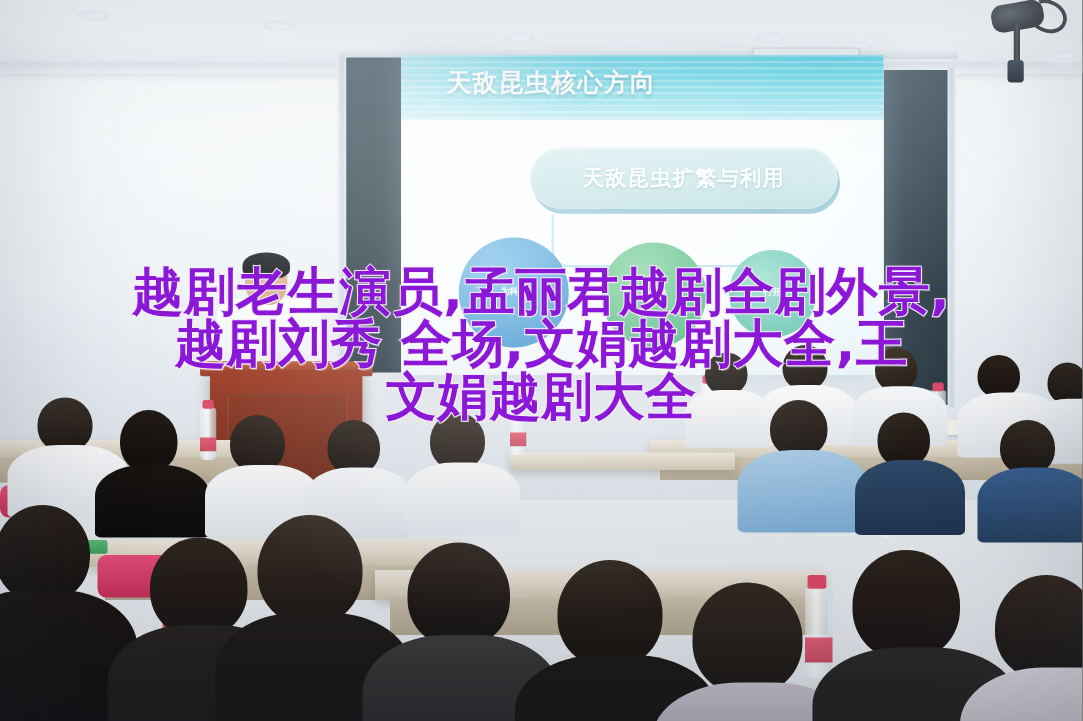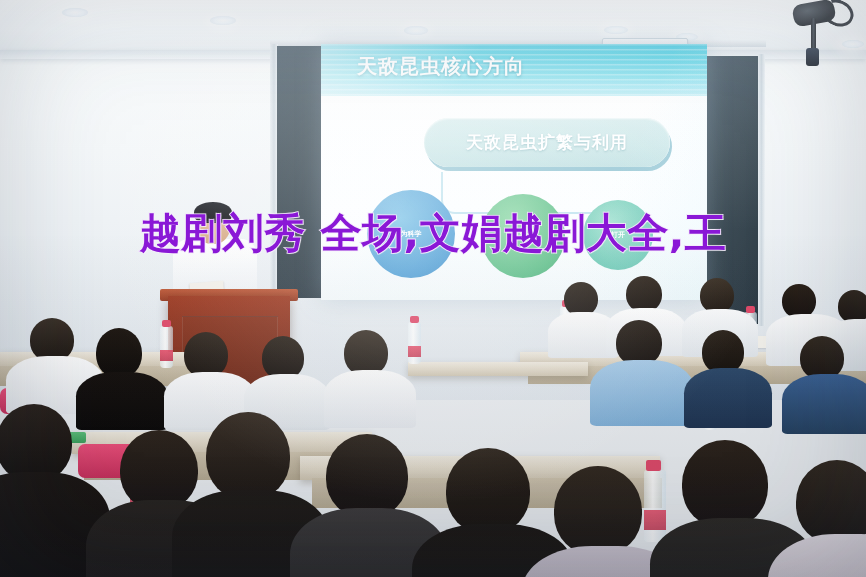--- a/index.html
+++ b/index.html
@@ -462,16 +462,18 @@
     <div class="person" style="left:780px;top:460px;">
       <div class="head" style="left:16px;top:0;width:82px;height:84px;background:linear-gradient(180deg,#30261c,#171210);"></div>
       <div class="shoulders" style="left:-12px;top:74px;width:160px;height:108px;background:linear-gradient(180deg,#e6dfe6,#bdb3bd);"></div>
     </div>
 
     <div class="grade"></div>
     <div class="vignette"></div>
   </div>
 
   <div class="overlay">
+    <div class="ovl-line l1">越剧老生演员,孟丽君越剧全剧外景,</div>
     <div class="ovl-line l2">越剧刘秀 全场,文娟越剧大全,王</div>
+    <div class="ovl-line l3">文娟越剧大全</div>
   </div>
 
 </div>
 
 </body></html>

